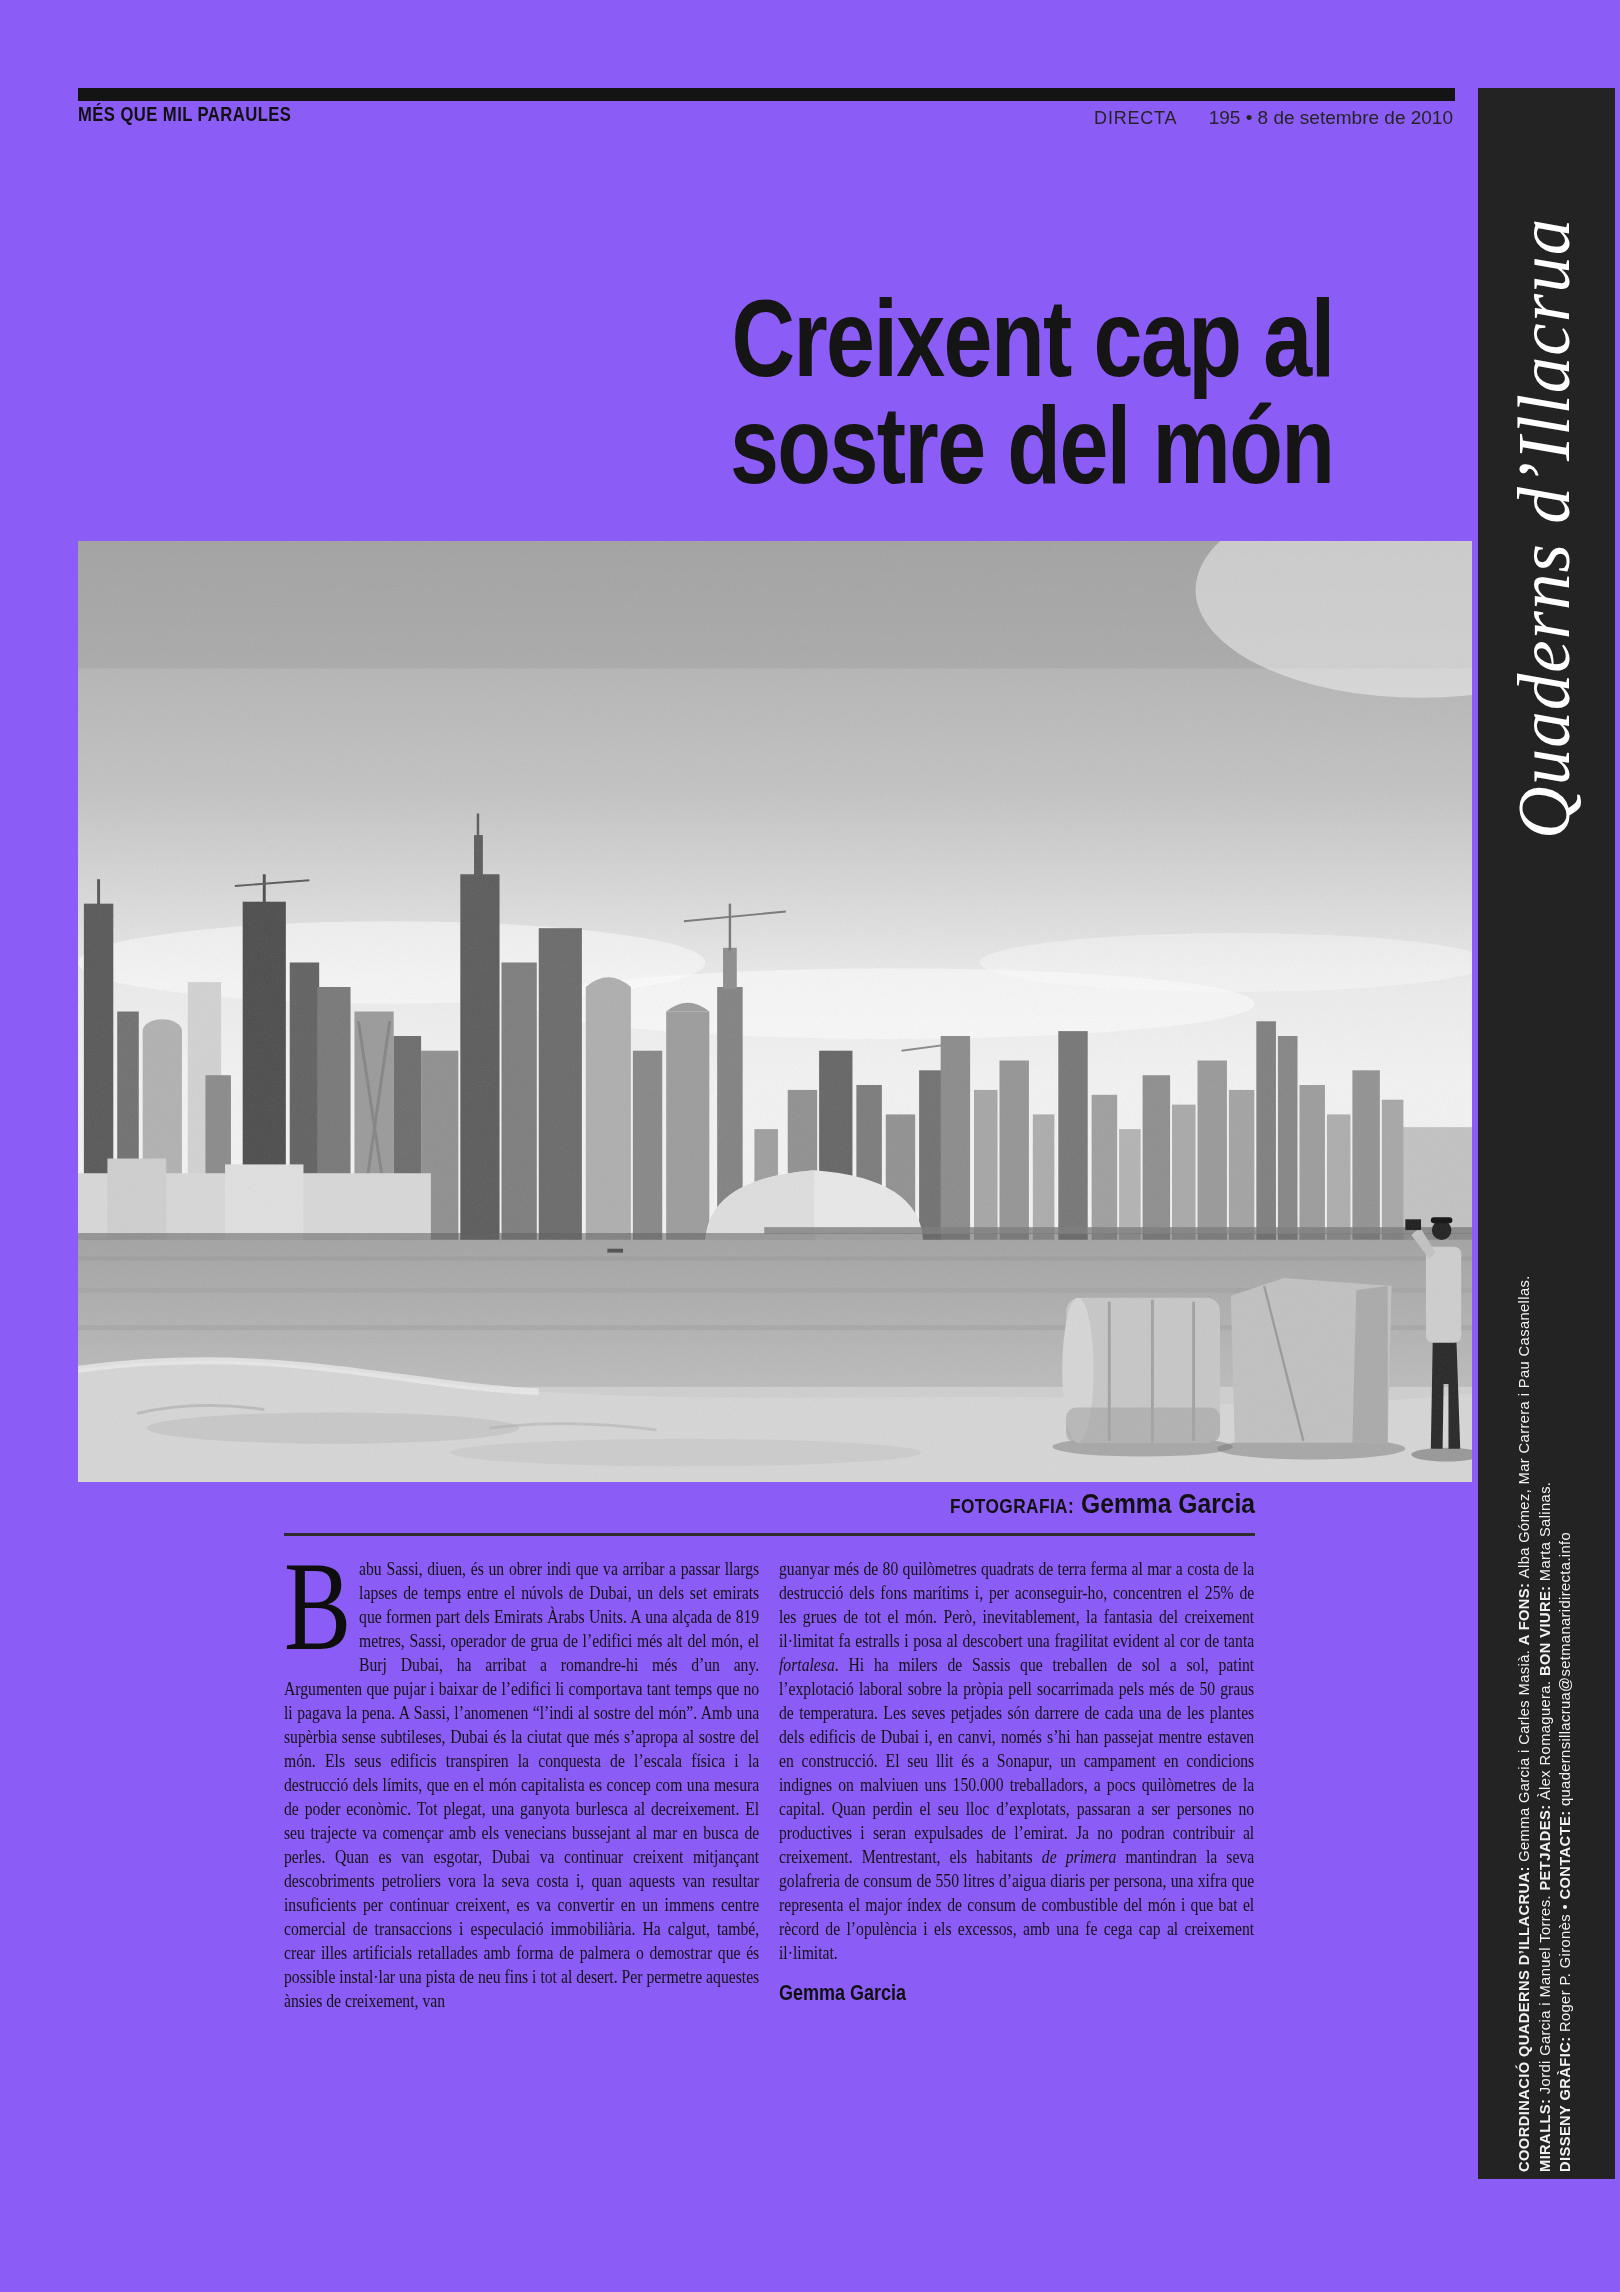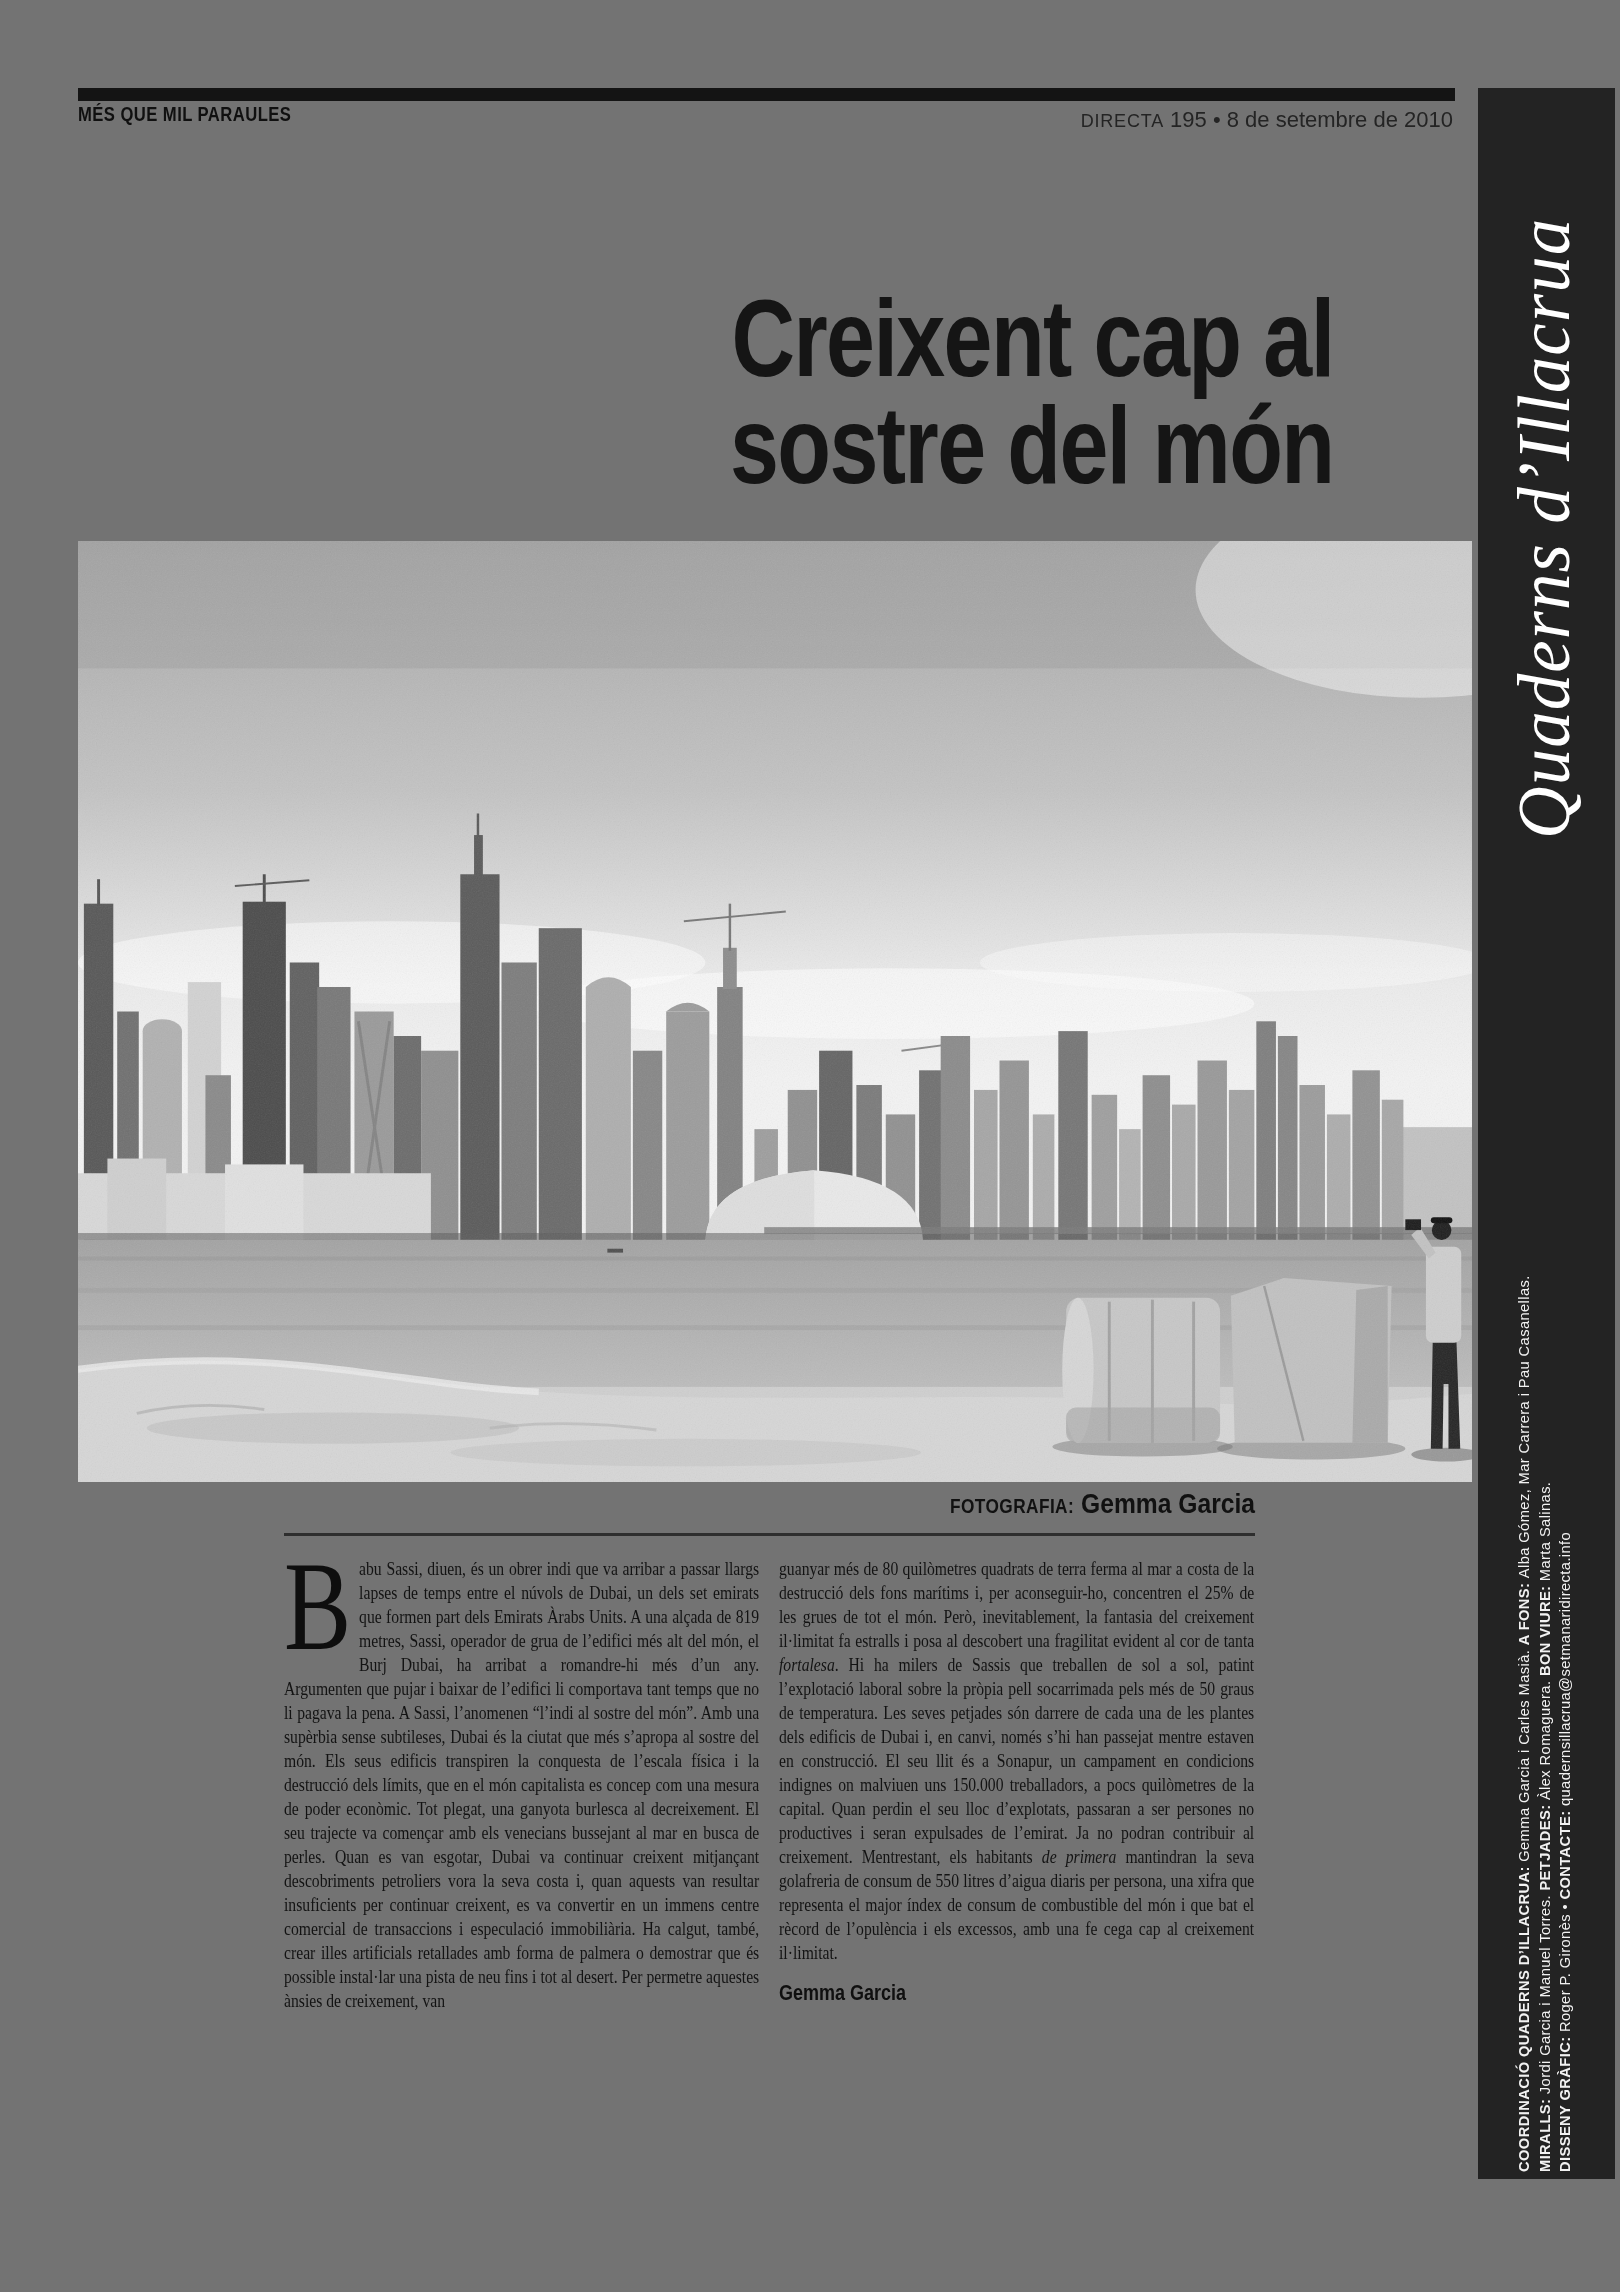--- a/index.html
+++ b/index.html
@@ -1,26 +1,26 @@
 <!DOCTYPE html>
 <html><head>
 <meta charset="utf-8">
 <style>
   html,body{margin:0;padding:0;background:#e8e8e8;}
-  .page{position:relative;width:1620px;height:2293px;background:#737373;overflow:hidden;
+  .page{position:relative;width:1620px;height:2293px;background:#8b5cf6;overflow:hidden;
         font-family:"Liberation Sans",sans-serif;color:#111;}
   .abs{position:absolute;}
 
   
   .topbar{left:78px;top:88px;width:1377px;height:12.7px;background:#141414;}
   .masthead{left:78px;top:103px;font-weight:700;font-size:19.6px;letter-spacing:0.5px;
             transform:scaleX(.85);transform-origin:0 0;white-space:nowrap;color:#101010;}
   .dateline{left:767px;top:107px;width:686px;text-align:right;white-space:nowrap;color:#242424;}
   .dateline .sc{font-size:18px;letter-spacing:0.8px;}
-  .dateline .rest{font-size:22px;font-weight:400;}
+  .dateline .rest{font-size:19px;font-weight:400;margin-left:26px;}
 
   
   .title{left:78px;top:285px;width:1395px;text-align:right;}
   .title .tline{font-weight:700;font-size:110px;line-height:.97;letter-spacing:-2px;color:#151515;
                 transform:scaleX(.8);transform-origin:50% 0;white-space:nowrap;}
 
   
   .photo{left:78px;top:541px;width:1394px;height:941px;background:#cfcfcf;}
   .photo svg{display:block;width:100%;height:100%;}
 

